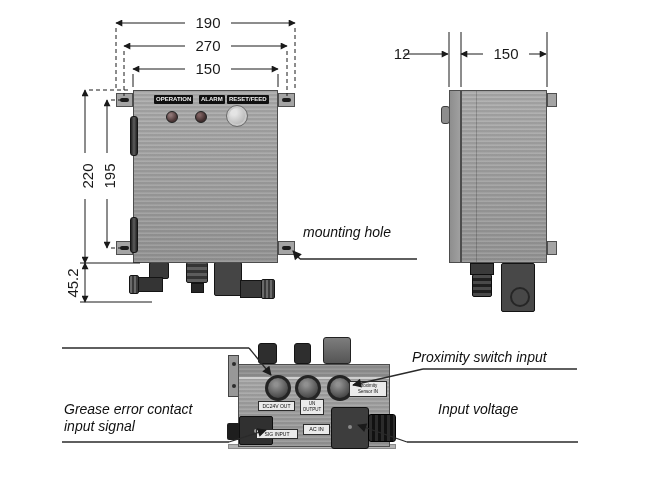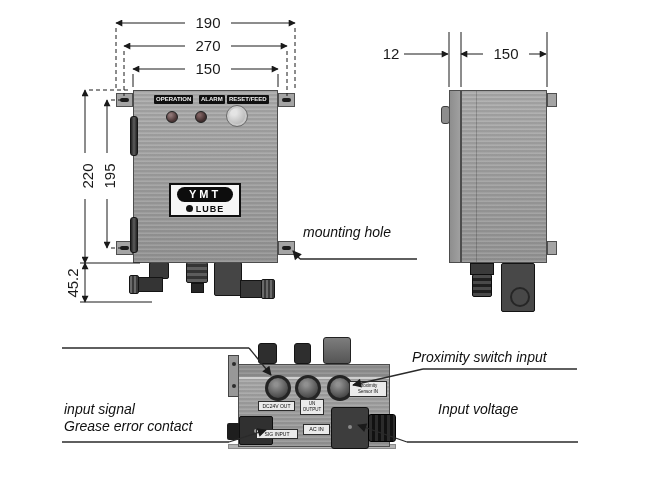--- a/index.html
+++ b/index.html
@@ -59,27 +59,20 @@
   <div class="abs" style="left:130px;top:217px;width:8px;height:36px;border-radius:3px;border:1px solid #161616;background:linear-gradient(90deg,#222,#5c5c5c,#222);"></div>
 
   <div class="plabel" style="left:154px;top:95px;">OPERATION</div>
   <div class="plabel" style="left:199px;top:95px;">ALARM</div>
   <div class="plabel" style="left:227px;top:95px;">RESET/FEED</div>
 
   <div class="led" style="left:166px;top:111px;background:radial-gradient(circle at 35% 30%, #8d7474 12%, #4b3636 65%);"></div>
   <div class="led" style="left:195px;top:111px;background:radial-gradient(circle at 35% 30%, #7d6060 12%, #402e2e 65%);"></div>
   <div class="abs" style="left:226px;top:105px;width:22px;height:22px;border-radius:50%;border:1px solid #6a6a6a;background:radial-gradient(circle at 35% 32%, #e4e4e4 15%, #b2b2b2 75%);box-shadow:inset 0 0 0 2px #c9c9c9;"></div>
 
-  <div class="abs" style="left:169px;top:183px;width:72px;height:34px;background:#f6f6f6;border:2px solid #101010;display:flex;flex-direction:column;align-items:center;justify-content:center;gap:2px;">
-    <div style="width:56px;height:15px;background:#0d0d0d;border-radius:8px;color:#fff;font-weight:bold;font-size:11px;letter-spacing:3px;display:flex;align-items:center;justify-content:center;">YMT</div>
-    <div style="display:flex;align-items:center;gap:3px;">
-      <span style="width:7px;height:7px;background:#111;border-radius:50%;display:inline-block;"></span>
-      <span style="font-size:9px;font-weight:bold;letter-spacing:1px;color:#0d0d0d;">LUBE</span>
-    </div>
-  </div>
 
   <div class="abs tab" style="left:547px;top:93px;width:10px;height:14px;"></div>
   <div class="abs tab" style="left:547px;top:241px;width:10px;height:14px;"></div>
   <div class="abs" style="left:441px;top:106px;width:9px;height:18px;border:1px solid #3e3e3e;border-radius:3px;background:#8d8d8d;"></div>
   <div class="abs" style="left:470px;top:263px;width:24px;height:12px;background:#3a3a3a;border:1px solid #111;"></div>
   <div class="abs" style="left:472px;top:274px;width:20px;height:23px;border:1px solid #0c0c0c;border-radius:2px;background:repeating-linear-gradient(0deg,#4a4a4a 0 3px,#1f1f1f 3px 6px);"></div>
   <div class="abs" style="left:501px;top:263px;width:34px;height:49px;background:#484848;border:1px solid #131313;border-radius:2px;">
     <div style="position:absolute;left:8px;top:23px;width:16px;height:16px;border:2px solid #262626;border-radius:50%;"></div>
   </div>
   <div class="abs metal" style="left:449px;top:90px;width:12px;height:173px;background:linear-gradient(90deg,#8e8e8e,#a0a0a0);"></div>
@@ -169,28 +162,28 @@
       <line x1="407" y1="442" x2="358" y2="425" marker-end="url(#ah)"></line>
     </g>
   </svg>
 
   <div class="dimlabel" style="left:185px;top:16px;width:40px;">190</div>
   <div class="dimlabel" style="left:185px;top:39px;width:40px;">270</div>
   <div class="dimlabel" style="left:185px;top:62px;width:40px;">150</div>
   <div class="dimlabel vert" style="left:65px;top:169px;width:40px;">220</div>
   <div class="dimlabel vert" style="left:87px;top:169px;width:40px;">195</div>
   <div class="dimlabel vert" style="left:51px;top:276px;width:38px;">45.2</div>
-  <div class="dimlabel" style="left:376px;top:47px;width:24px;background:none;">12</div>
+  <div class="dimlabel" style="left:387px;top:47px;width:24px;background:none;">12</div>
   <div class="dimlabel" style="left:483px;top:47px;width:40px;">150</div>
 
   <div class="callout" style="left:303px;top:224px;">
     <div>mounting hole</div>
   </div>
   <div class="callout" style="left:412px;top:349px;text-align:right;">Proximity switch input</div>
   <div class="callout" style="left:64px;top:401px;">
+    <div>Grease error contact</div>
     <div>input signal</div>
-    <div>Grease error contact</div>
   </div>
   <div class="callout" style="left:438px;top:401px;width:140px;text-align:left;">
     <div>Input voltage</div>
   </div>
 
 </div>
 
 </body></html>

